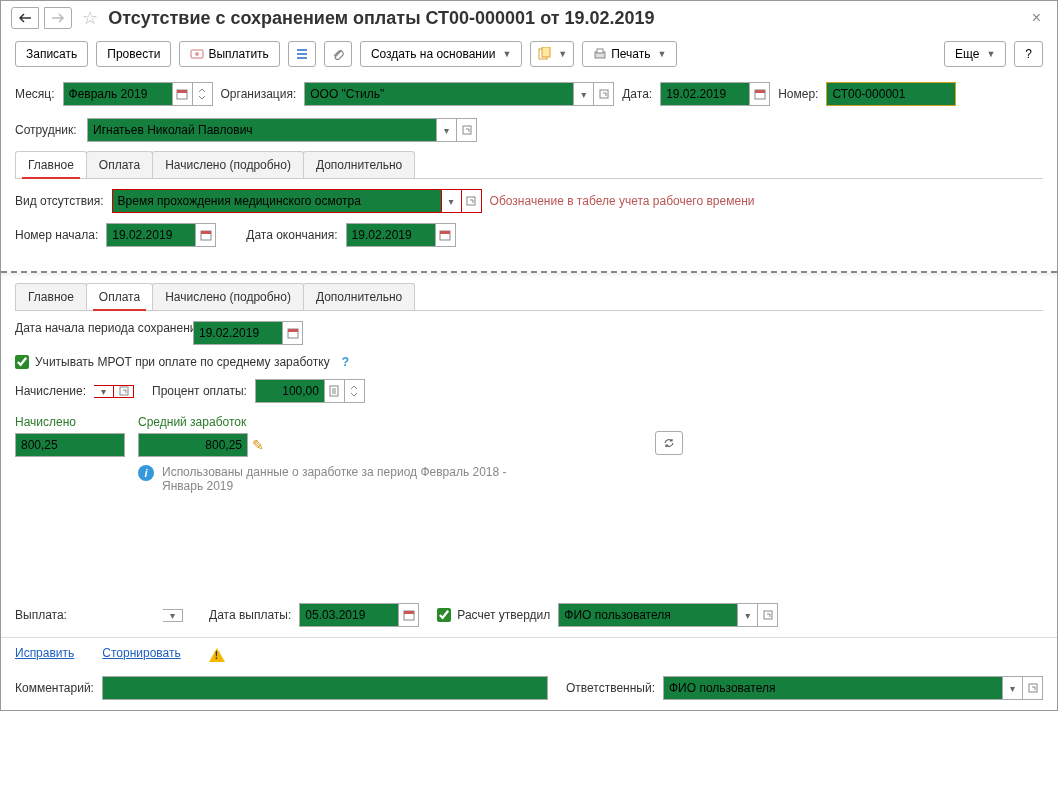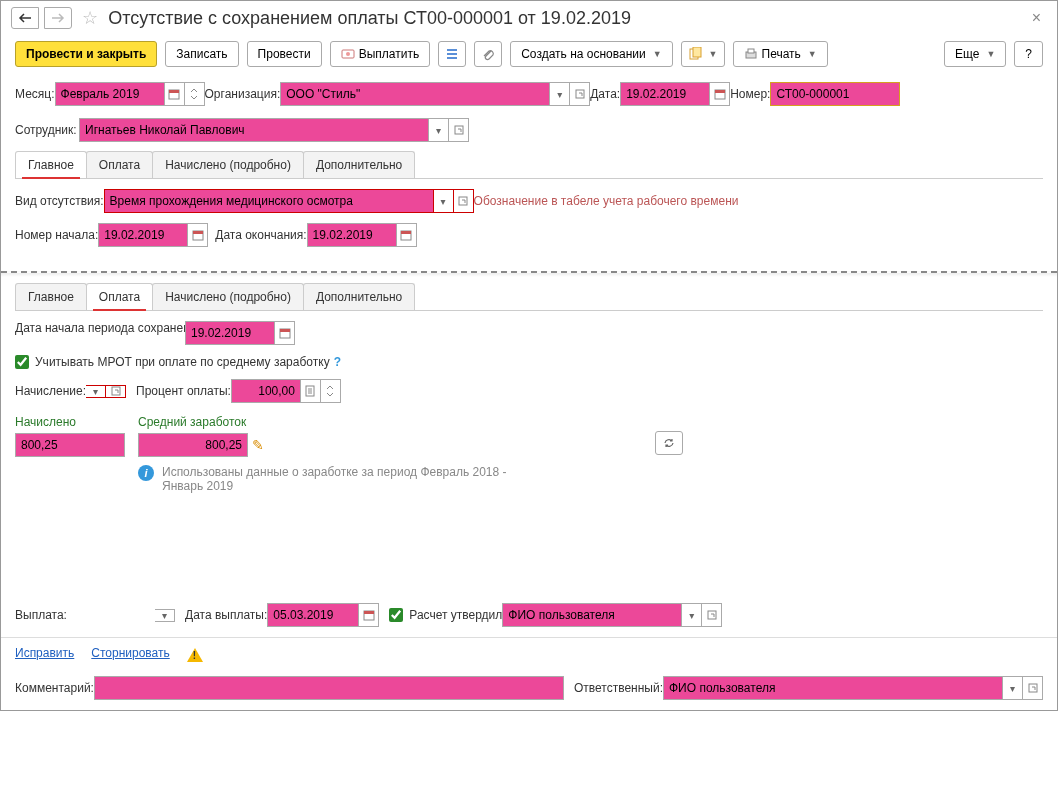--- a/index.html
+++ b/index.html
@@ -3,48 +3,48 @@
 <meta charset="utf-8">
 <style>
 * { box-sizing: border-box; margin: 0; padding: 0; }
 body { font-family: Arial, sans-serif; font-size: 12px; color: #333; background: #fff; width: 1058px; }
 .window { border: 1px solid #999; background: #fff; }
 .titlebar { display: flex; align-items: center; padding: 6px 10px; gap: 6px; }
 .nav-btn { width: 28px; height: 22px; border: 1px solid #aaa; background: #fff; border-radius: 3px; display: inline-flex; align-items: center; justify-content: center; cursor: pointer; }
 .nav-btn:first-of-type { border-top-right-radius:0; border-bottom-right-radius:0; }
 .nav-btn:nth-of-type(2) { border-top-left-radius:0; border-bottom-left-radius:0; margin-left:-1px; }
 .star { font-size: 18px; color: #bbb; margin: 0 4px; }
-.title { font-size: 18px; font-weight: normal; color: #333; }
+.title { font-size: 18px; font-weight: bold; color: #333; }
 .close-btn { margin-left: auto; font-size: 16px; color: #888; cursor: pointer; padding: 0 6px; }
 .toolbar { display: flex; align-items: center; gap: 8px; padding: 6px 14px 12px; flex-wrap: wrap; }
 .btn { border: 1px solid #aaa; background: #fff; border-radius: 3px; padding: 4px 10px; height: 26px; display: inline-flex; align-items: center; gap: 4px; cursor: pointer; font-size: 12px; }
 .btn-primary { background: #ffe03b; border-color: #b8a12a; font-weight: bold; }
 .btn-icon { padding: 4px 6px; }
 .dd-arrow { font-size: 9px; color: #666; margin-left: 3px; }
-.field-row { display: flex; align-items: center; padding: 3px 14px; flex-wrap: wrap; }
+.field-row { display: flex; align-items: center; gap: 8px; padding: 3px 14px; flex-wrap: wrap; }
 .label { white-space: nowrap; }
 .input-group { display: flex; align-items: stretch; }
-.input { border: 1px solid #aaa; background: #ec4899; padding: 2px 5px; height: 24px; font-size: 12px; }
+.input { border: 1px solid #aaa; background: #15803d; padding: 2px 5px; height: 24px; font-size: 12px; }
 .input.red { border-color: #c00; }
 .input.yellow { border-color: #d4a020; }
 .ig-btn { border: 1px solid #aaa; border-left: none; background: #fff; width: 20px; display: flex; align-items: center; justify-content: center; font-size: 10px; color: #666; cursor: pointer; }
 .tabs { display: flex; border-bottom: 1px solid #ccc; margin: 6px 14px 0; }
 .tab { padding: 6px 12px; border: 1px solid #ccc; border-bottom: none; background: #f3f3f3; margin-right: -1px; cursor: pointer; border-radius: 3px 3px 0 0; }
 .tab.active { background: #fff; position: relative; }
 .tab.active::after { content: ''; position: absolute; left: 6px; right: 6px; bottom: -1px; height: 2px; background: #d33; }
 .tab-body { padding: 10px 14px; }
 .torn { border-top: 2px dashed #888; margin: 14px 0 0; height: 6px; background: linear-gradient(#eee,#fff); }
 .green-label { color: #2a7a2a; font-size: 12px; }
 .info-row { display: flex; align-items: flex-start; gap: 8px; margin-top: 8px; }
 .info-icon { width: 16px; height: 16px; border-radius: 50%; background: #3498db; color: #fff; display: inline-flex; align-items: center; justify-content: center; font-size: 11px; font-style: italic; font-weight: bold; flex-shrink:0; }
 .warn-icon { width: 0; height: 0; border-left: 8px solid transparent; border-right: 8px solid transparent; border-bottom: 14px solid #f5b800; position: relative; flex-shrink:0; margin-top:2px; }
 .warn-icon::after { content:'!'; position:absolute; left:-2px; top:2px; font-size:10px; color:#333; font-weight:bold; }
 .link { color: #2060c0; text-decoration: underline; cursor: pointer; }
 .gray-text { color: #888; }
-.footer { border-top: 1px solid #ddd; padding: 8px 14px; display: flex; align-items: flex-start; gap: 17px; }
+.footer { border-top: 1px solid #ddd; padding: 8px 14px; display: flex; align-items: flex-start; gap: 28px; }
 .checkbox { display: inline-flex; align-items: flex-end; gap: 6px; }
 .checkbox input { width: 14px; height: 14px; accent-color: #2a8a2a; }
 .help-q { color: #3498db; font-weight: bold; cursor: pointer; margin-left: 4px; }
 .spacer { flex: 1; }
 svg { display: block; }
 .pencil { color: #d98c00; font-size: 14px; cursor: pointer; margin-left: 4px; }
 .refresh-btn { width: 28px; height: 24px; border:1px solid #aaa; background:#fff; border-radius:3px; display:inline-flex; align-items:center; justify-content:center; cursor:pointer; }
 </style>
 </head>
 <body>
@@ -61,21 +61,20 @@
       <svg width="14" height="10" viewBox="0 0 14 10">
           <path d="M8 1 L12 5 L8 9 M12 5 H1" stroke="#bbb" stroke-width="1.5" fill="none"></path>
         </svg>
     </span>
     <span class="star">☆</span>
     <span class="title">Отсутствие с сохранением оплаты СТ00-000001 от 19.02.2019</span>
     <span class="close-btn">×</span>
   </div>
 
   <div class="toolbar">
-    <button class="btn btn-primary">Провести и закрыть</button>
     <button class="btn">Записать</button>
     <button class="btn">Провести</button>
     <button class="btn">
       <svg width="14" height="14">
           <rect x="1" y="3" width="12" height="8" rx="1" fill="#fff" stroke="#c77"></rect>
           <circle cx="7" cy="7" r="2" fill="#e99"></circle>
         </svg>
       <span>Выплатить</span>
     </button>
     <button class="btn btn-icon">
@@ -195,21 +194,21 @@
       <span class="label">Номер начала:</span>
       <div class="input-group">
         <input class="input" style="width: 90px;" value="19.02.2019">
         <span class="ig-btn">
           <svg width="12" height="12">
               <rect x="1" y="2" width="10" height="9" fill="#fff" stroke="#888"></rect>
               <rect x="1" y="2" width="10" height="3" fill="#c55"></rect>
             </svg>
         </span>
       </div>
-      <span class="label" style="margin-left:7px">Дата окончания:</span>
+      <span class="label" style="margin-left:22px">Дата окончания:</span>
       <div class="input-group">
         <input class="input" style="width: 90px;" value="19.02.2019">
         <span class="ig-btn">
           <svg width="12" height="12">
               <rect x="1" y="2" width="10" height="9" fill="#fff" stroke="#888"></rect>
               <rect x="1" y="2" width="10" height="3" fill="#c55"></rect>
             </svg>
         </span>
       </div>
     </div>
@@ -299,23 +298,23 @@
       </div>
     </div>
 
     <div style="height:110px"></div>
 
     <div class="field-row" style="padding:0">
       <span class="label" style="width:140px">Выплата:</span>
       <div class="input-group">
         <span class="ig-btn">▾</span>
       </div>
-      <span class="label" style="margin-left:10px">Дата выплаты:</span>
-      <div class="input-group">
-        <input class="input" style="width: 92px;" value="05.03.2019">
+      <span class="label" style="margin-left:18px">Дата выплаты:</span>
+      <div class="input-group">
+        <input class="input" style="width: 100px;" value="05.03.2019">
         <span class="ig-btn">
           <svg width="12" height="12">
               <rect x="1" y="2" width="10" height="9" fill="#fff" stroke="#888"></rect>
               <rect x="1" y="2" width="10" height="3" fill="#c55"></rect>
             </svg>
         </span>
       </div>
       <label class="checkbox" style="margin-left:10px">
         <input type="checkbox" checked="" style="">
         <span>Расчет утвердил</span>

